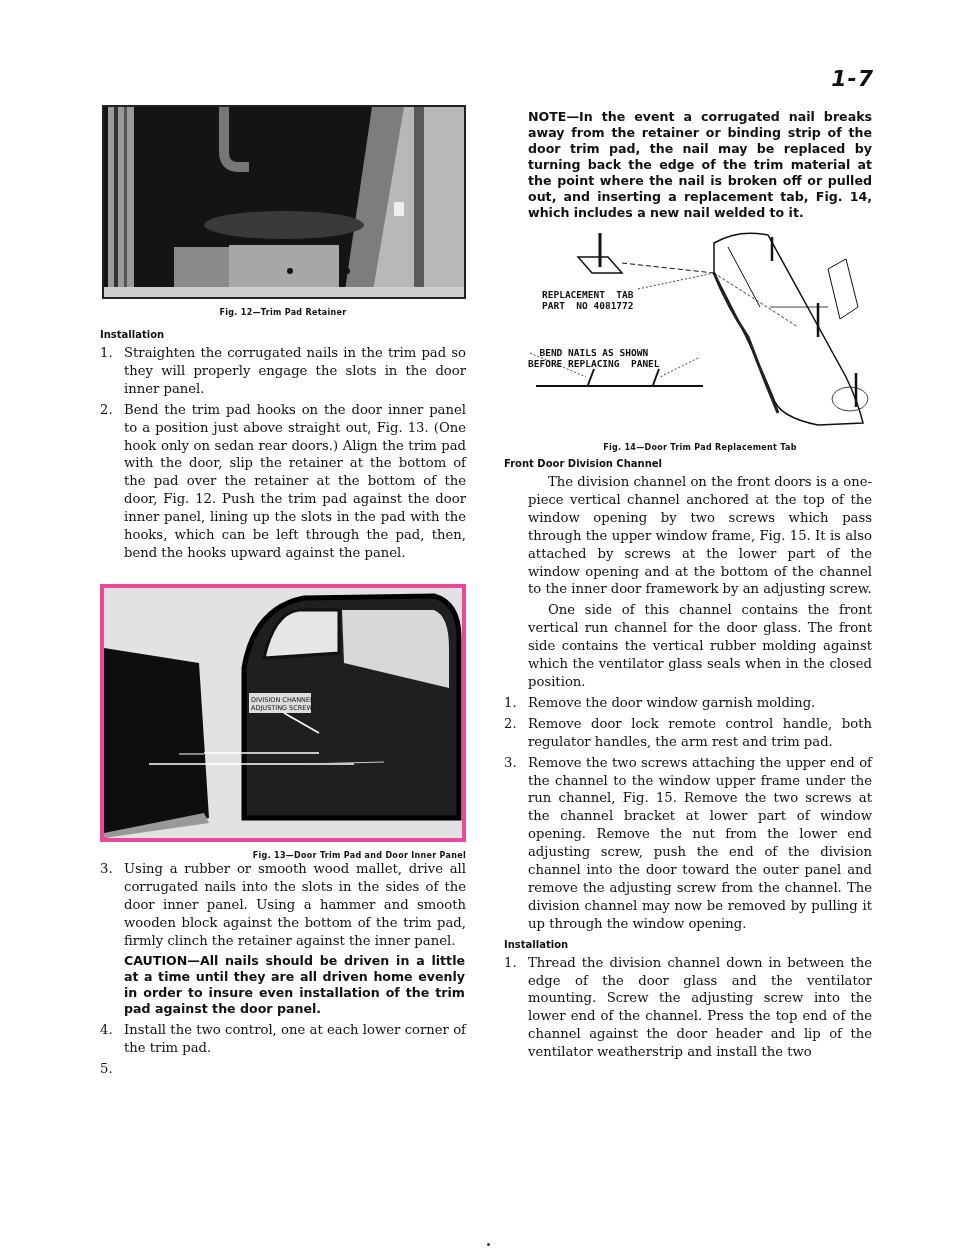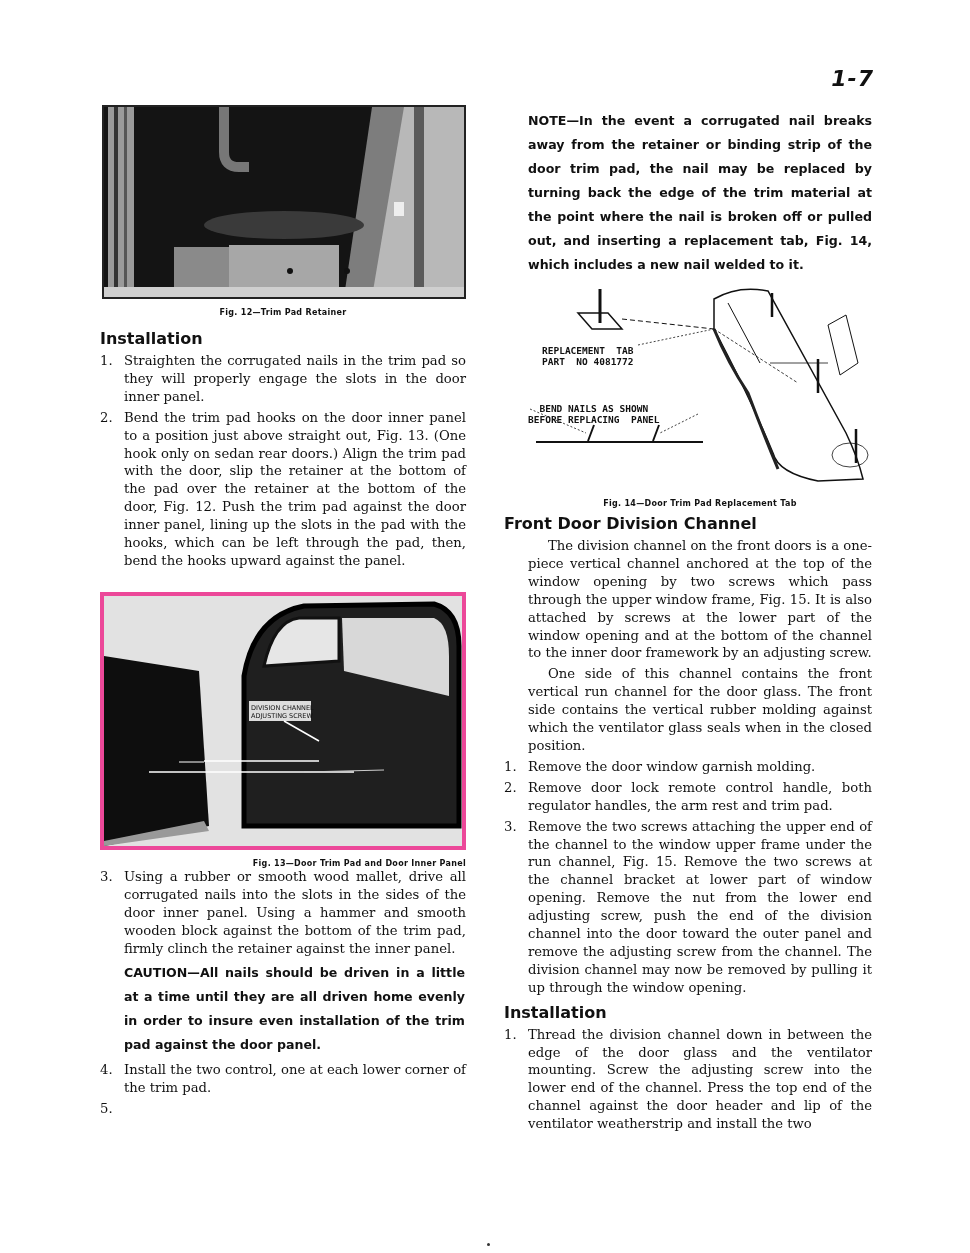--- a/index.html
+++ b/index.html
@@ -15,31 +15,31 @@
     .col-left { left: 100px; top: 105px; width: 366px; }
     .col-right { left: 506px; top: 105px; width: 366px; }
     .photo {
       position: relative; border: 2px solid #222; background: #161616; overflow: hidden;
     }
     .caption {
       font-family: "DejaVu Sans", sans-serif; font-weight: bold; font-size: 8px;
       text-align: center; margin-top: 8px; letter-spacing: 0.3px;
     }
     h3 {
-      font-family: "DejaVu Sans", sans-serif; font-weight: bold; font-size: 16px;
+      font-family: "DejaVu Sans", sans-serif; font-weight: bold; font-size: 10px;
       margin: 10px 0 4px 0;
     }
     p, li { font-size: 13.2px; line-height: 17.9px; margin: 0; text-align: justify; }
     ol { list-style: none; padding: 0; margin: 0; }
     ol li { position: relative; padding-left: 24px; margin-bottom: 3px; }
     .num { position: absolute; left: 0; top: 0; }
     .para { text-indent: 20px; margin-bottom: 3px; }
     .bold-note {
       font-family: "DejaVu Sans", sans-serif; font-weight: bold; font-size: 12.6px;
-      line-height: 24px; text-align: justify; margin-top: 4px;
+      line-height: 16px; text-align: justify; margin-top: 4px;
     }
     .caution { margin: 4px 1px 4px 24px; }
     .diagram { position: relative; width: 366px; height: 200px; margin-top: 12px; }
     .diag-label {
       position: absolute; font-family: "DejaVu Sans Mono", monospace; font-weight: bold;
       font-size: 9.5px; line-height: 11px; white-space: pre; text-align: center;
     }
     .dot { position: absolute; width: 3px; height: 3px; background:#333; border-radius:50%; }
   </style>
 </head>

